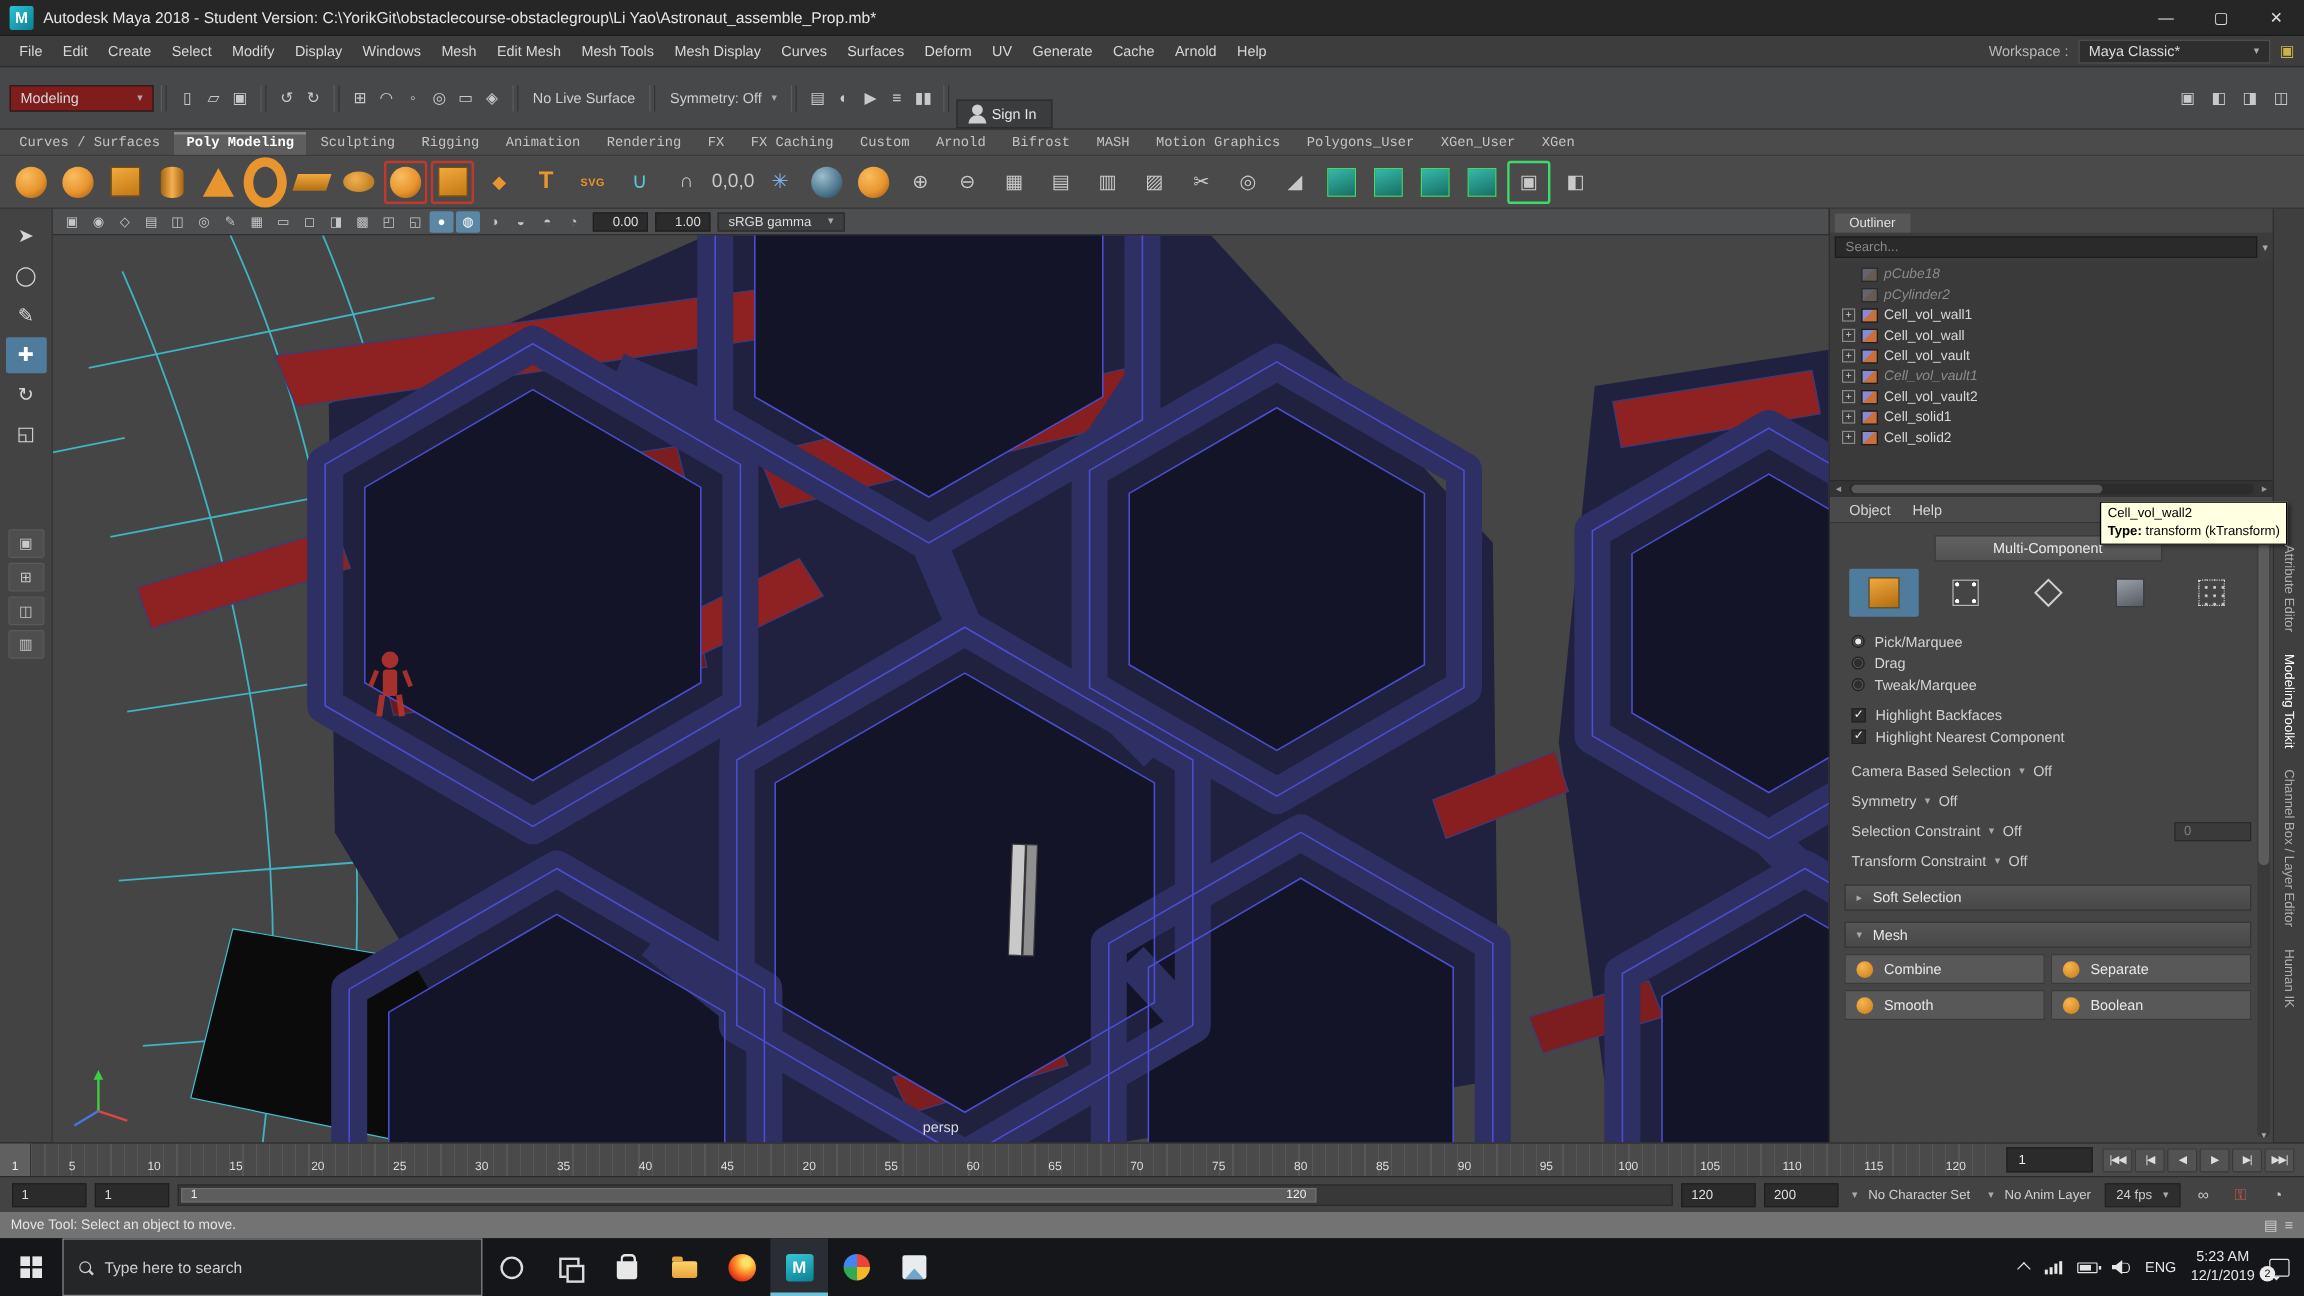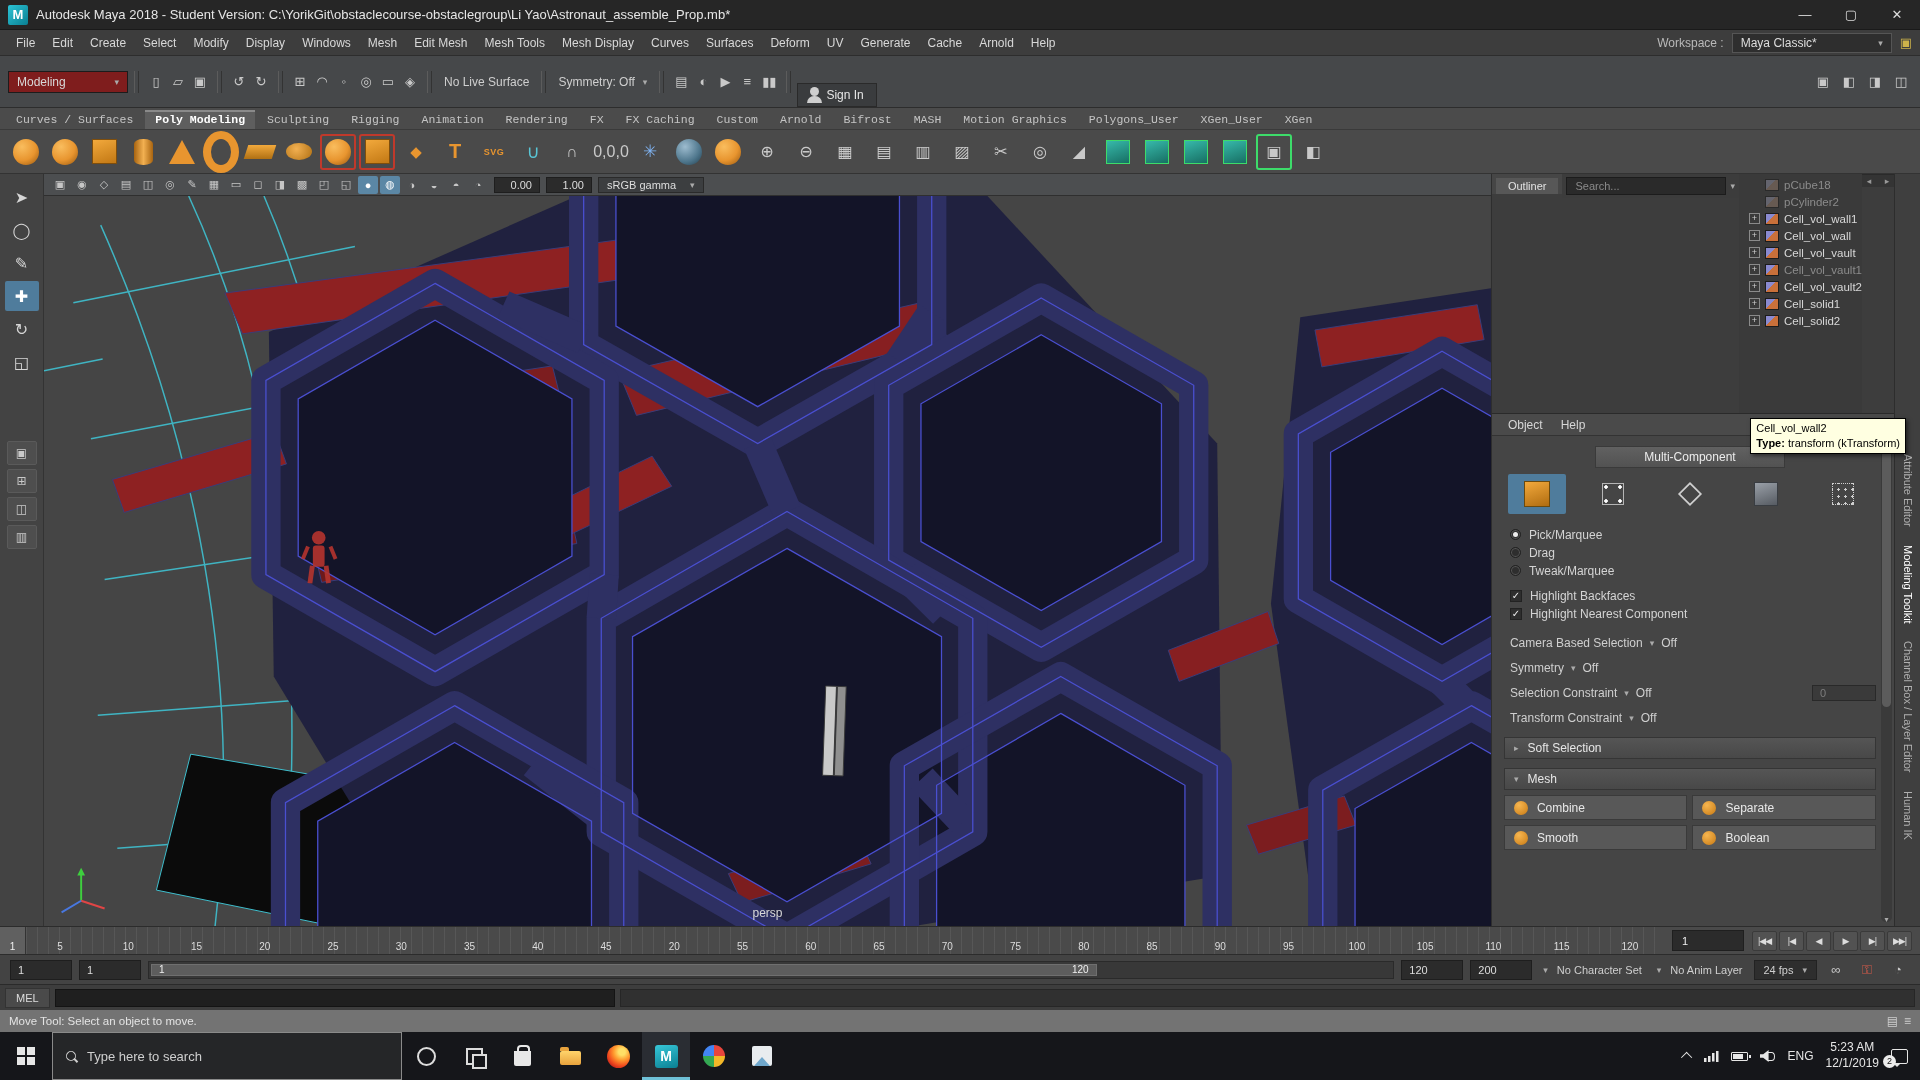--- a/index.html
+++ b/index.html
@@ -72,30 +72,30 @@
   .vp-icon{min-width:20px;height:18px;font-size:11px;display:flex;align-items:center;justify-content:center;color:#c6c6c6;border-radius:2px;}
   .vp-icon.on{background:#5b87a5;color:#fff;}
   .vp-field{background:#2b2b2b;border:1px solid #1e1e1e;color:#ddd;padding:1px 7px;font-size:11px;min-width:46px;text-align:right;margin-left:4px;}
   .vp-gamma{background:#3c3e40;border:1px solid #2a2a2a;color:#ddd;padding:1px 8px;font-size:11px;display:flex;gap:14px;align-items:center;margin-left:4px;}
   .viewport{flex:1;position:relative;min-height:0;background:#454545;overflow:hidden;}
   .viewport svg{width:100%;height:100%;display:block;}
   .persp-label{position:absolute;bottom:6px;left:50%;transform:translateX(-50%);color:#d8d8d8;font-size:12px;}
 
   
   .right-panel{flex:0 0 370px;background:#454545;border-left:1px solid #2e2e2e;display:flex;flex-direction:column;min-height:0;}
-  .outliner{flex:0 0 240px;display:flex;flex-direction:row;background:#3d3d3d;border-bottom:1px solid #2a2a2a;justify-content:flex-end;}
+  .outliner{flex:0 0 240px;display:flex;flex-direction:column;background:#3d3d3d;border-bottom:1px solid #2a2a2a;justify-content:flex-end;}
   .out-tabrow{height:20px;background:#464646;display:flex;align-items:flex-end;padding:0 4px;}
   .out-tab{background:#575757;padding:2px 12px;font-size:11px;color:#e2e2e2;}
   .out-search{height:24px;display:flex;align-items:center;padding:2px 4px;gap:4px;background:#3c3c3c;}
   .out-search input{flex:1;background:#2a2a2a;border:1px solid #1c1c1c;color:#cfcfcf;padding:2px 8px;font-size:11px;outline:none;}
   .out-search input::placeholder{color:#8a8a8a;}
   .out-list{flex:1;overflow:hidden;background:#3a3a3a;padding:2px 0;}
   .out-row{display:flex;align-items:center;height:17px;padding-left:10px;gap:5px;font-size:11.5px;color:#d8d8d8;}
   .out-row .out-label{color:#d8d8d8;}
-  .out-row.dim .out-label{color:#8b8b8b;}
+  .out-row.dim .out-label{color:#8b8b8b;font-style:italic;}
   .expander{width:11px;height:11px;border:1px solid #8a8a8a;color:#cfcfcf;font-size:9px;line-height:9px;display:flex;align-items:center;justify-content:center;visibility:hidden;flex:0 0 11px;}
   .out-row.exp .expander{visibility:visible;}
   .node-icon{width:14px;height:12px;background:linear-gradient(135deg,#8a8ad0 0 45%,#c9703a 45% 100%);border:1px solid #1c1c1c;flex:0 0 14px;}
   .node-icon.mesh{opacity:.5;filter:grayscale(.7);}
   .out-hscroll{height:13px;background:#343434;display:flex;align-items:center;border-top:1px solid #2a2a2a;}
   .hs-arrow{width:14px;text-align:center;font-size:9px;color:#999;}
   .hs-track{flex:1;height:9px;background:#2c2c2c;border-radius:4px;margin:0 2px;position:relative;}
   .hs-thumb{position:absolute;left:2px;top:1px;bottom:1px;width:62%;background:#585858;border-radius:4px;}
 
   .panel-menu{height:22px;background:#4a4a4a;display:flex;gap:2px;padding:0 8px;align-items:center;border-bottom:1px solid #333;}
@@ -969,25 +969,20 @@
     </span>
     <span class="rb-dd fps">
       <span>24 fps</span>
       <span class="chev">▾</span>
     </span>
     <span class="rb-icon">∞</span>
     <span class="rb-icon key">⚿</span>
     <span class="rb-icon">◔</span>
   </div>
 
-  <div class="melbar">
-    <span class="mel-label">MEL</span>
-    <input type="text" style="">
-    <span class="mel-output"></span>
-  </div>
 
   <div class="helpbar">
     <span>Move Tool: Select an object to move.</span>
     <span class="help-icons">
       <span>▤</span>
       <span>≡</span>
     </span>
   </div>
 
   <div class="taskbar">

